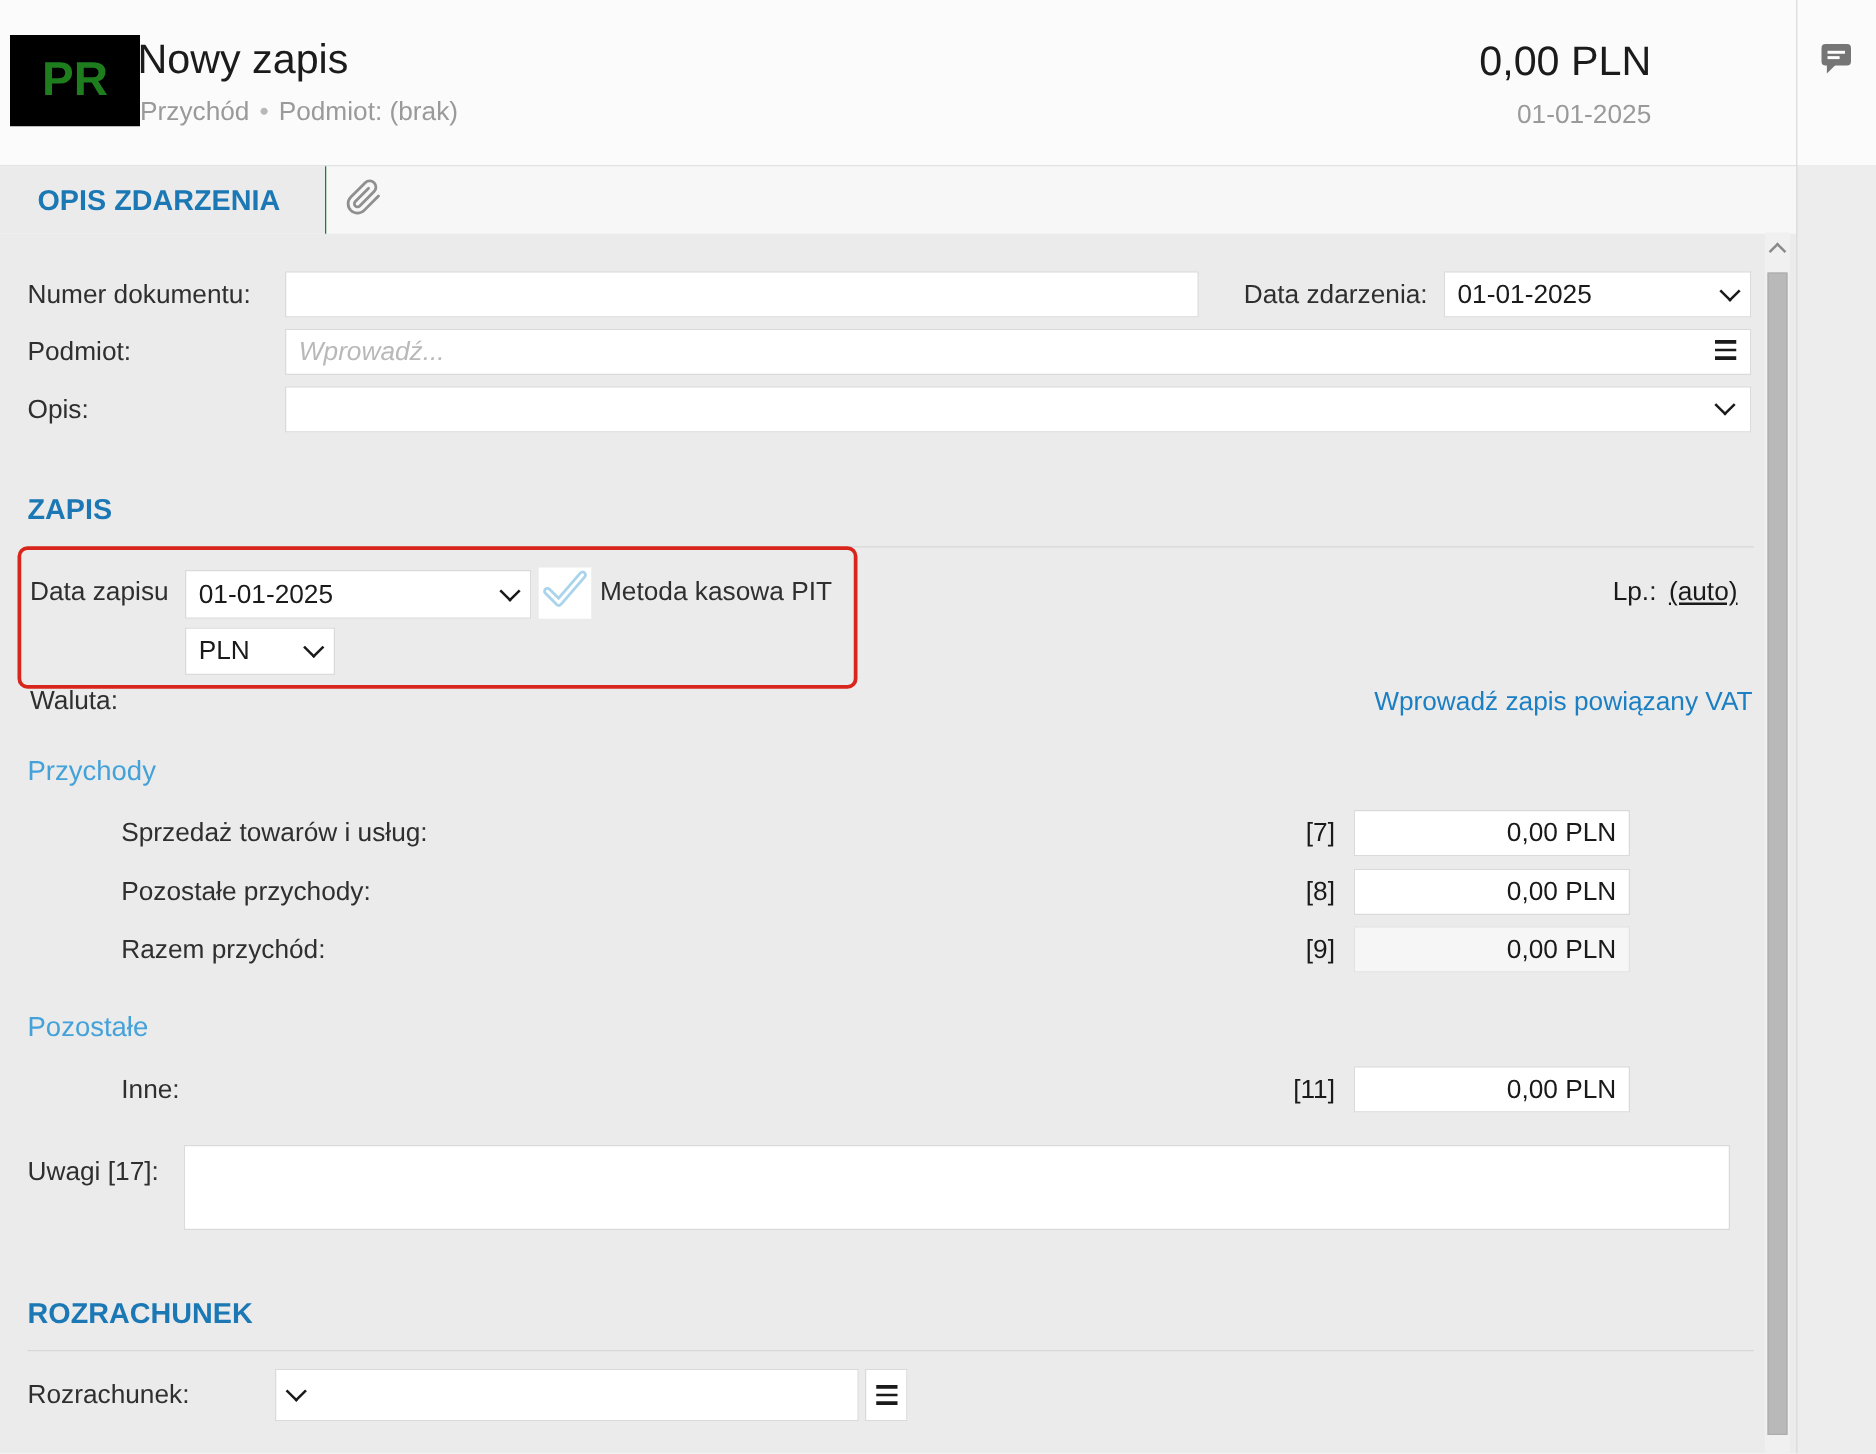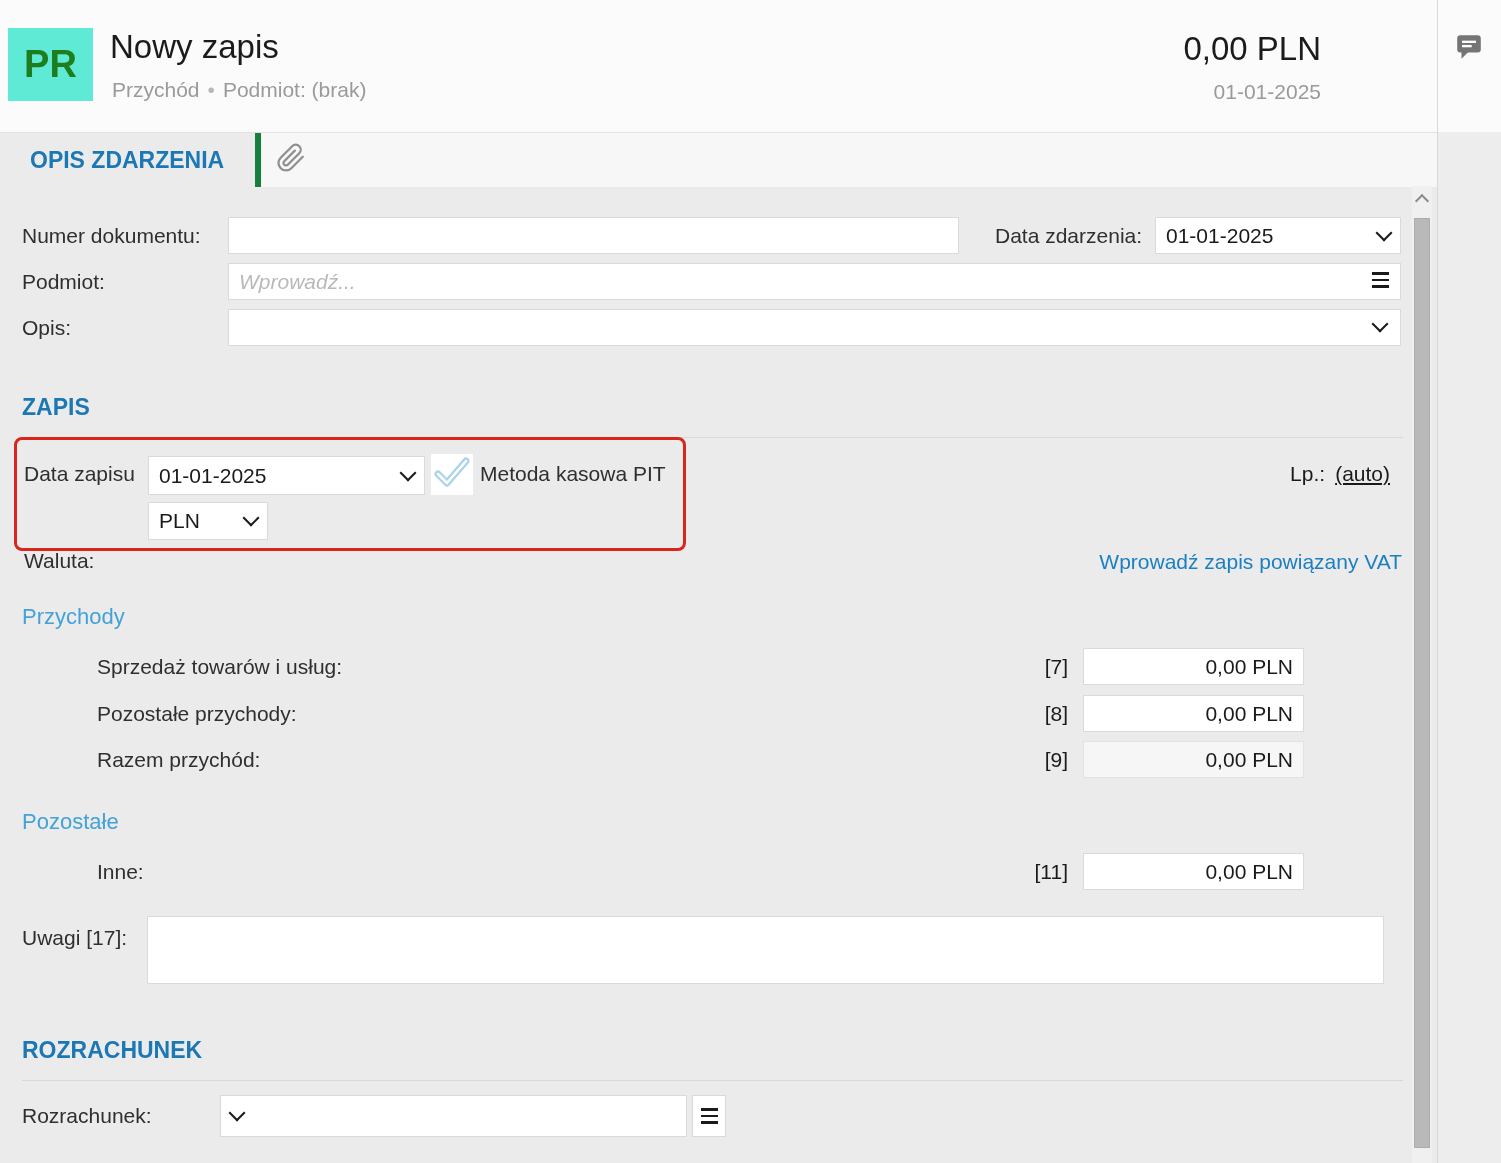--- a/index.html
+++ b/index.html
@@ -1,31 +1,31 @@
 <!DOCTYPE html>
 <html lang="pl"><head>
 <meta charset="utf-8">
 <style>
   html,body{margin:0;padding:0;}
   body{font-family:"Liberation Sans","DejaVu Sans",sans-serif;}
   .app{position:relative;width:1501px;height:1163px;background:#ebebeb;overflow:hidden;}
 
   
   .hdr{position:absolute;left:0;top:0;width:1437px;height:132px;background:#fbfbfb;border-bottom:1px solid #e7e7e7;}
-  .badge{position:absolute;left:8px;top:28px;width:85px;height:73px;background:#5eead4;color:#1e7e1e;
+  .badge{position:absolute;left:8px;top:28px;width:104px;height:73px;background:#000000;color:#1e7e1e;
          font-size:38px;font-weight:600;display:flex;align-items:center;justify-content:center;}
   .hdr-title{position:absolute;left:110px;top:28px;font-size:33px;color:#1b1b1b;}
   .hdr-sub{position:absolute;left:112px;top:78px;font-size:21px;color:#9a9a9a;}
   .hdr-sub .dot{color:#b8b8b8;margin:0 8px;}
   .hdr-amount{position:absolute;right:116px;top:30px;font-size:33px;color:#1b1b1b;}
   .hdr-date{position:absolute;right:116px;top:80px;font-size:21px;color:#9a9a9a;}
 
   
   .tabstrip{position:absolute;left:0;top:132px;width:1437px;height:54px;background:#f7f7f7;border-top:1px solid #e3e3e3;}
-  .tab-active{position:absolute;left:0;top:0;width:261px;height:54px;background:#ebebeb;border-right:6px solid #15803d;
+  .tab-active{position:absolute;left:0;top:0;width:261px;height:54px;background:#ebebeb;border-right:1px solid #15803d;
               display:flex;align-items:center;padding-left:30px;box-sizing:border-box;
               color:#1b78b5;font-size:23px;font-weight:bold;cursor:default;}
   .tab-clip{position:absolute;left:261px;top:0;width:60px;height:54px;display:flex;align-items:center;justify-content:center;}
 
   
   .lbl{position:absolute;font-size:21px;color:#2f2f2f;white-space:nowrap;}
   .inp{position:absolute;background:#fff;border:1px solid #dadada;box-sizing:border-box;
        font-family:"Liberation Sans","DejaVu Sans",sans-serif;font-size:21px;color:#1a1a1a;padding:16px 10px;outline:none;}
   .inp::placeholder{color:#b9b9b9;font-style:italic;}
   .sel{position:absolute;background:#fff;border:1px solid #dadada;box-sizing:border-box;display:flex;

